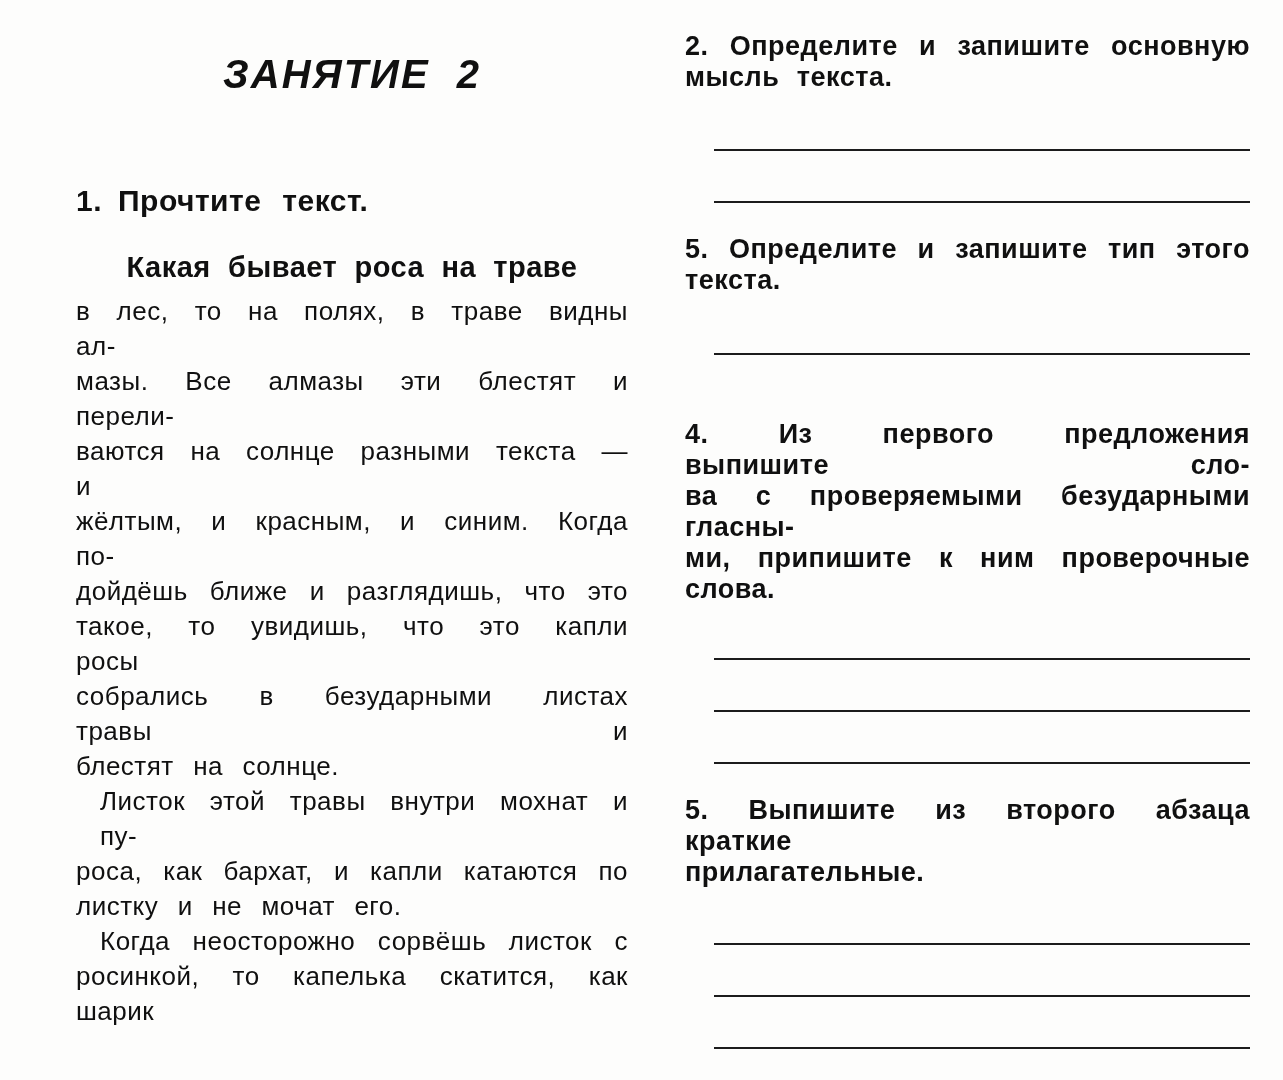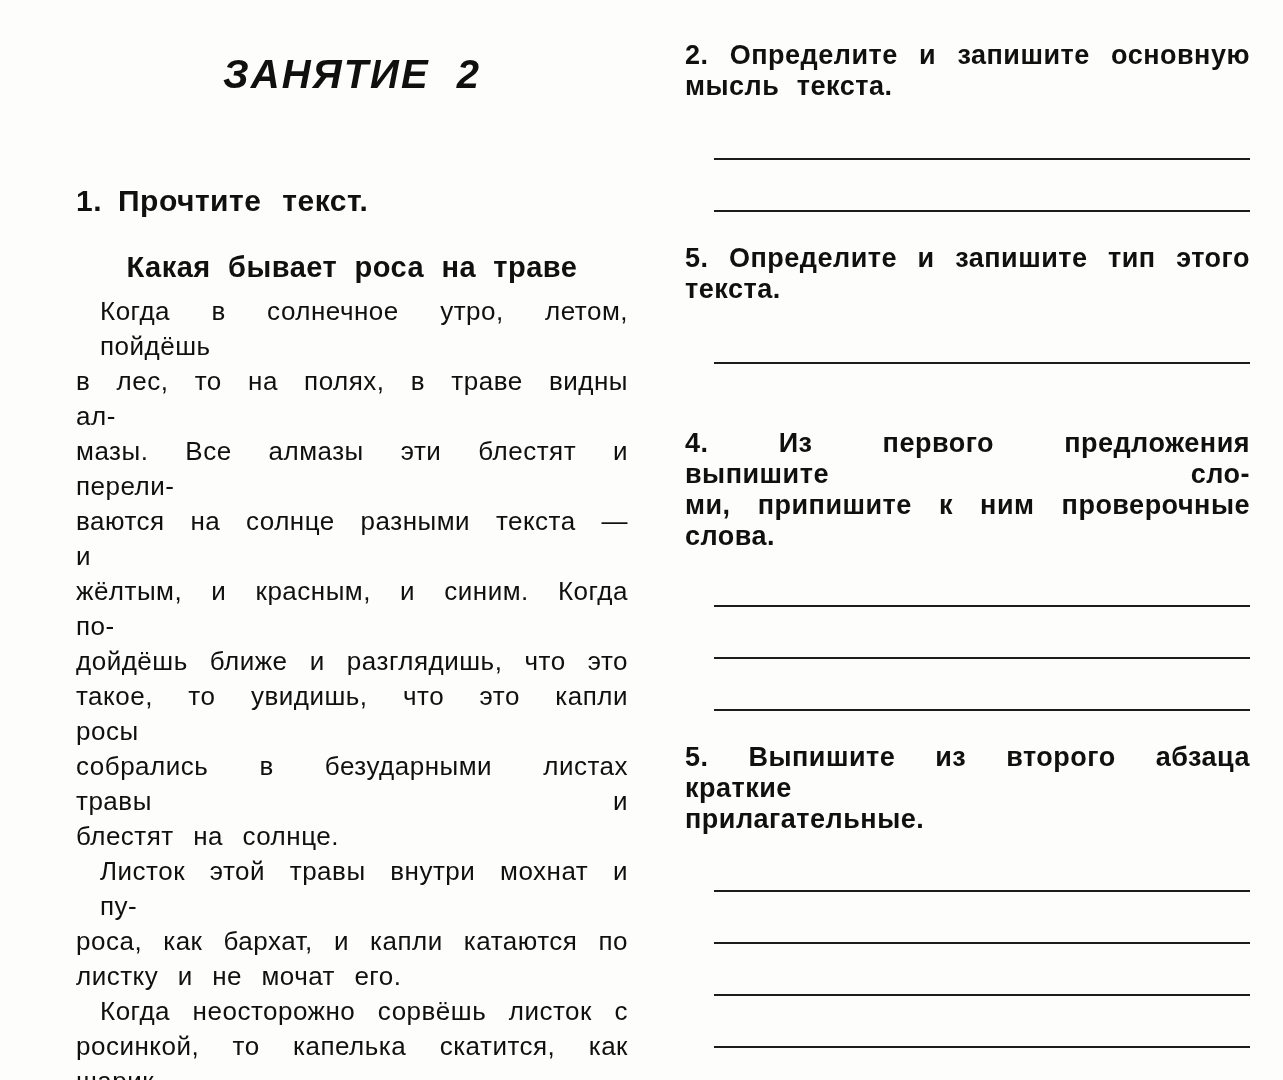--- a/index.html
+++ b/index.html
@@ -59,21 +59,21 @@
     letter-spacing: 0.5px; word-spacing: 0.35em;
   }
   .pline { text-align: justify; text-align-last: justify; }
   .pline.last { text-align-last: left; }
   .ans-line {
     height: 50px;
     margin-left: 29px;
     border-bottom: 2px solid #1c1c1c;
   }
   .ans-line.first { height: 55px; }
-  .task.t2 { margin-top: 40px; }
+  .task.t2 { margin-top: 31px; }
   .task.t2 .ans-line.first { height: 56px; }
   .task.t3 { margin-top: 31px; }
   .task.t3 .ans-line.first { height: 57px; }
   .task.t4 { margin-top: 64px; }
   .task.t4 .ans-line.first { height: 53px; }
   .task.t5 { margin-top: 31px; }
 </style>
 </head>
 <body>
 
@@ -82,21 +82,20 @@
   <div class="page-col left">
     <h1 class="lesson-title">ЗАНЯТИЕ 2</h1>
 
     <div class="task1">
       <span class="num">1.</span><span class="txt">Прочтите текст.</span>
     </div>
 
     <h2 class="reading-title">Какая бывает роса на траве</h2>
 
     <div class="reading-text">
-        <div class="bline first">Когда в солнечное утро, летом, пойдёшь</div>
         <div class="bline">в лес, то на полях, в траве видны ал-</div>
         <div class="bline">мазы. Все алмазы эти блестят и перели-</div>
         <div class="bline">ваются на солнце разными текста — и</div>
         <div class="bline">жёлтым, и красным, и синим. Когда по-</div>
         <div class="bline">дойдёшь ближе и разглядишь, что это</div>
         <div class="bline">такое, то увидишь, что это капли росы</div>
         <div class="bline">собрались в безударными листах травы и</div>
         <div class="bline last">блестят на солнце.</div>
         <div class="bline first">Листок этой травы внутри мохнат и пу-</div>
         <div class="bline">роса, как бархат, и капли катаются по</div>
@@ -119,20 +118,21 @@
         </section>
         <section class="task t3">
           <div class="prompt">
             <div class="pline">5. Определите и запишите тип этого текста.</div>
           </div>
           <div class="ans-line first"></div>
         </section>
         <section class="task t4">
           <div class="prompt">
             <div class="pline">4. Из первого предложения выпишите сло-</div>
+            <div class="pline">ва с проверяемыми безударными гласны-</div>
             <div class="pline">ми, припишите к ним проверочные слова.</div>
           </div>
           <div class="ans-line first"></div>
           <div class="ans-line"></div>
           <div class="ans-line"></div>
         </section>
         <section class="task t5">
           <div class="prompt">
             <div class="pline">5. Выпишите из второго абзаца краткие</div>
             <div class="pline last">прилагательные.</div>

